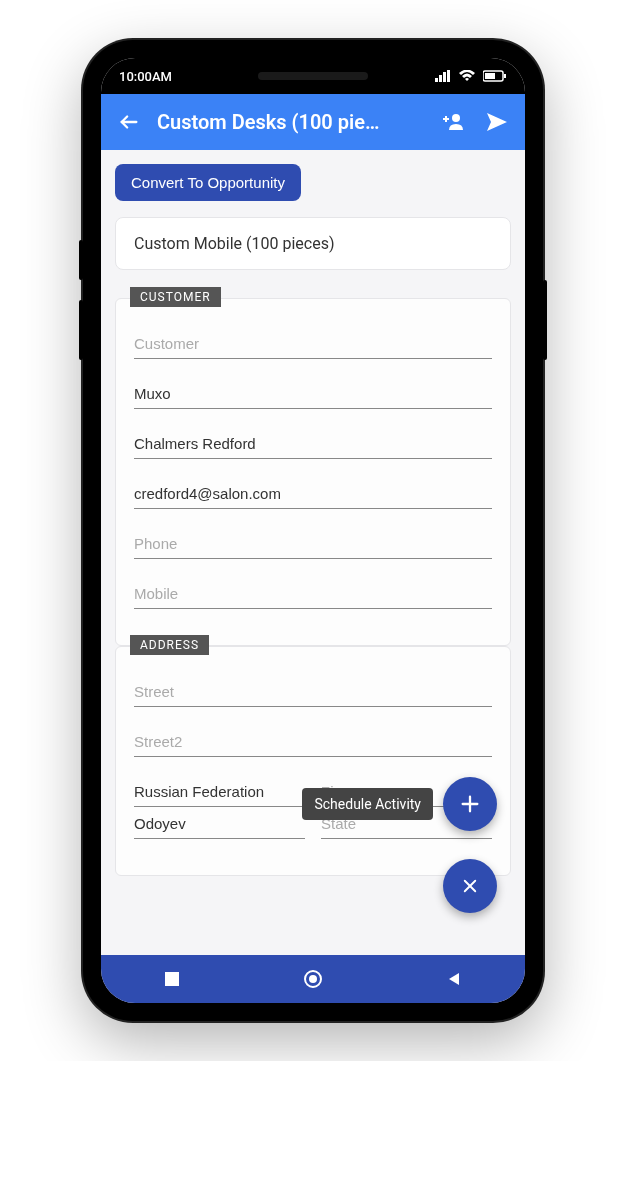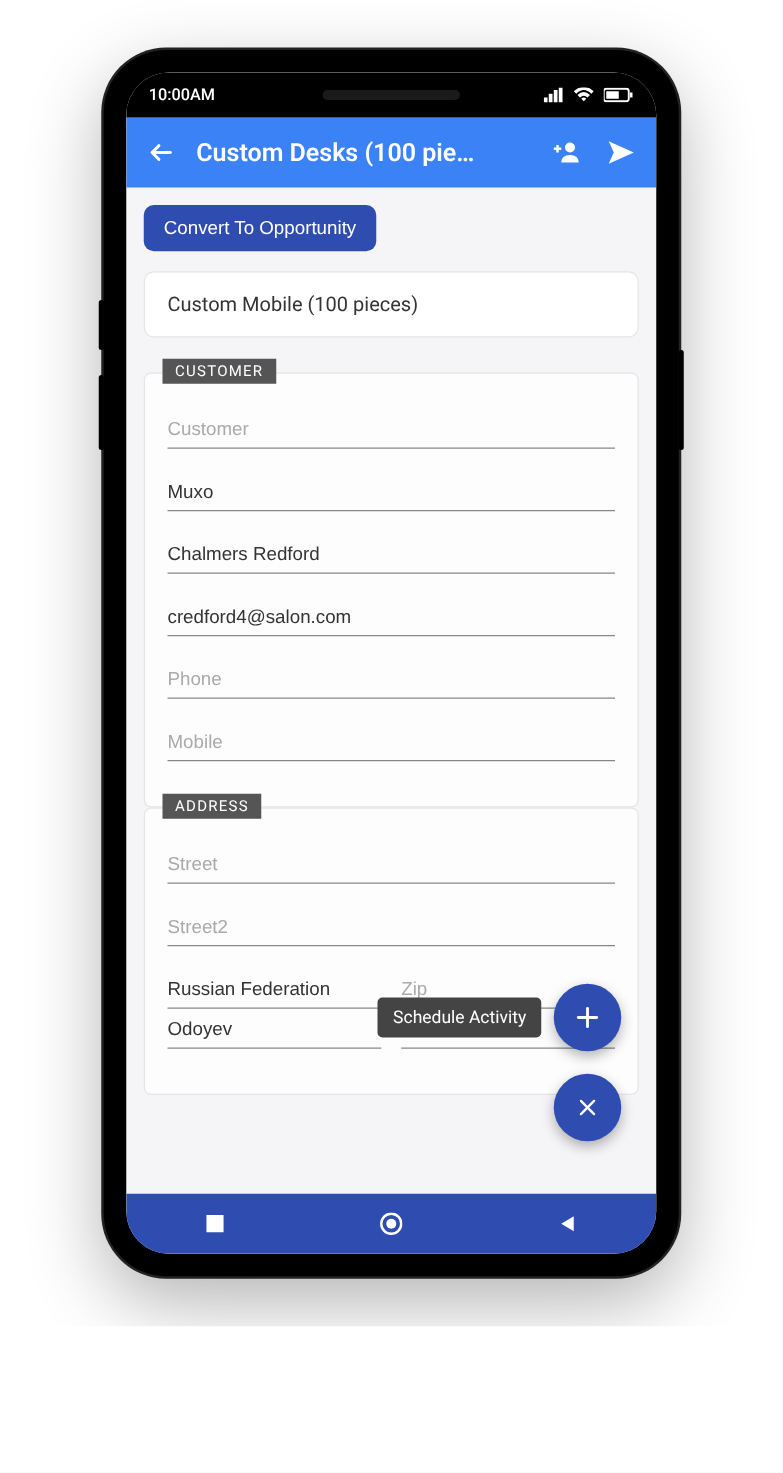--- a/index.html
+++ b/index.html
@@ -143,21 +143,21 @@
   .field::placeholder { color: #aaa; }
   .row2 { display: flex; gap: 16px; }
   .row2 .field { flex: 1; min-width: 0; }
   .fab-container {
     position: absolute;
     right: 28px;
     bottom: 90px;
     display: flex;
     flex-direction: column;
     align-items: flex-end;
-    gap: 18px;
+    gap: 28px;
     z-index: 10;
   }
   .fab-row { display: flex; align-items: center; gap: 10px; }
   .fab-label {
     background: #444;
     color: #fff;
     font-size: 14px;
     padding: 8px 12px;
     border-radius: 4px;
     white-space: nowrap;

